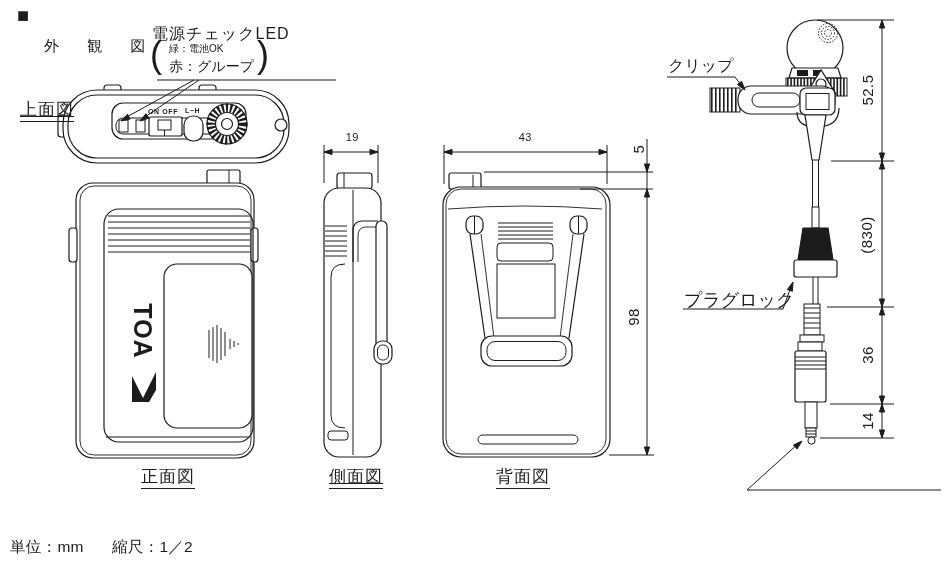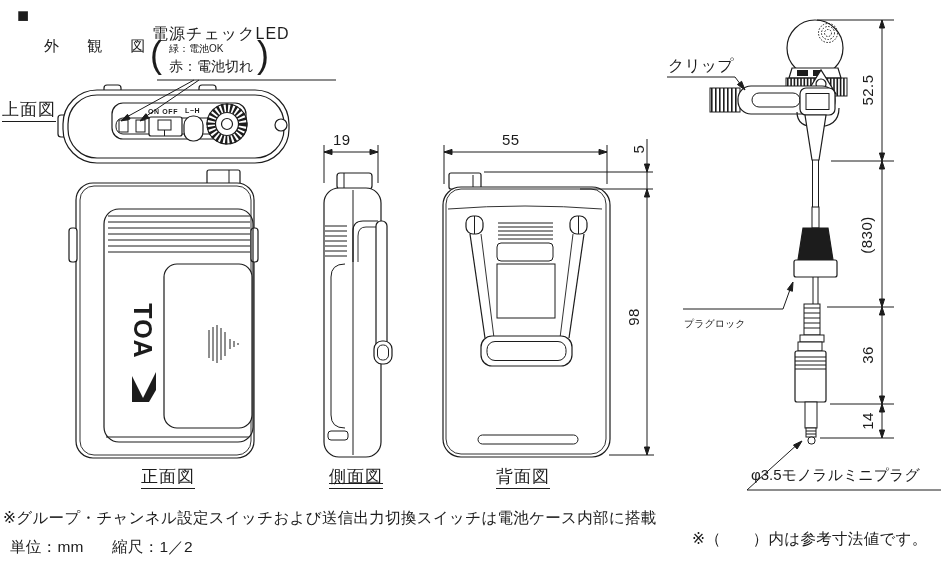--- a/index.html
+++ b/index.html
@@ -4,21 +4,21 @@
 <style>
   html,body{margin:0;padding:0;background:#fff;}
   .canvas{position:relative;width:950px;height:561px;background:#ffffff;overflow:hidden;
           font-family:"Liberation Sans","DejaVu Sans",sans-serif;color:#1c1c1c;}
   svg.art{position:absolute;left:0;top:0;}
   .t{position:absolute;white-space:nowrap;line-height:1.18;}
   .ul{border-bottom:1.4px solid #1c1c1c;padding-bottom:1px;}
   .viewlbl{font-size:17px;letter-spacing:1px;}
   .vdim{position:absolute;text-align:center;transform:rotate(-90deg);font-size:15px;
         letter-spacing:.5px;height:16px;line-height:16px;white-space:nowrap;}
-  .hdim{position:absolute;text-align:left;font-size:15px;letter-spacing:.5px;white-space:nowrap;}
+  .hdim{position:absolute;text-align:right;font-size:11px;letter-spacing:.5px;white-space:nowrap;}
   .paren{position:absolute;font-size:36px;line-height:36px;font-weight:400;}
   .toa{position:absolute;left:98px;top:318px;width:90px;height:26px;transform:rotate(90deg);
        font-size:25px;font-weight:bold;letter-spacing:1px;text-align:center;line-height:26px;}
   .tiny{font-size:7px;font-weight:bold;letter-spacing:.6px;}
   .note{font-size:15.5px;letter-spacing:.3px;}
 </style>
 </head>
 <body>
 
 <div class="canvas">
@@ -246,44 +246,41 @@
     <polygon points="802,441 797.1,449 793.5,445"></polygon>
   </g>
 </svg>
 
 <span class="t" style="left:17px;top:4px;font-size:20px;">■</span>
 <span class="t" style="left:44px;top:5px;font-size:15px;letter-spacing:12px;margin-top:32px;">外 観 図</span>
 
 <span class="t" style="left:152px;top:25px;font-size:16px;letter-spacing:1px;">電源チェックLED</span>
 <span class="paren" style="left:150px;top:37px;">(</span>
 <span class="t" style="left:169px;top:43px;font-size:10px;">緑：電池OK</span>
-<span class="t" style="left:169px;top:58px;font-size:14px;">赤：電池切れ</span>
+<span class="t" style="left:169px;top:58px;font-size:14px;">赤：グループ</span>
 <span class="paren" style="left:257px;top:37px;">)</span>
 
-<span class="t ul viewlbl" style="left:2px;top:100px;">上面図</span>
+<span class="t ul viewlbl" style="left:20px;top:100px;text-decoration:underline;">上面図</span>
 <span class="t ul viewlbl" style="left:141px;top:467px;">正面図</span>
 <span class="t ul viewlbl" style="left:329px;top:467px;text-decoration:underline;">側面図</span>
 <span class="t ul viewlbl" style="left:496px;top:467px;">背面図</span>
 
 <span class="t tiny" style="left:148px;top:108px;">ON OFF</span>
 <span class="t tiny" style="left:185px;top:107px;">L~H</span>
 
 <span class="toa">TOA</span>
 
 <span class="hdim" style="left:333px;top:131px;width:26px;">19</span>
-<span class="hdim" style="left:502px;top:131px;width:30px;">55</span>
+<span class="hdim" style="left:502px;top:131px;width:30px;">43</span>
 <span class="vdim" style="left:619px;top:141px;width:40px;">5</span>
 <span class="vdim" style="left:614px;top:309px;width:40px;">98</span>
 <span class="vdim" style="left:840px;top:82px;width:56px;">52.5</span>
 <span class="vdim" style="left:835px;top:227px;width:64px;">(830)</span>
 <span class="vdim" style="left:848px;top:347px;width:40px;">36</span>
 <span class="vdim" style="left:848px;top:413px;width:40px;">14</span>
 
 <span class="t" style="left:668px;top:57px;font-size:16px;">クリップ</span>
-<span class="t" style="left:684px;top:290px;font-size:10px;margin-top:28px;">プラグロック</span>
-<span class="t" style="left:751px;top:466px;font-size:15px;">φ3.5モノラルミニプラグ</span>
-
-<span class="t note" style="left:3px;top:509px;">※グループ・チャンネル設定スイッチおよび送信出力切換スイッチは電池ケース内部に搭載</span>
+<span class="t" style="left:684px;top:290px;font-size:18px;">プラグロック</span>
+
 <span class="t note" style="left:10px;top:538px;">単位：mm</span>
 <span class="t note" style="left:112px;top:538px;">縮尺：1／2</span>
-<span class="t note" style="left:692px;top:530px;">※（　　）内は参考寸法値です。</span>
 
 </div>
 
 </body></html>

